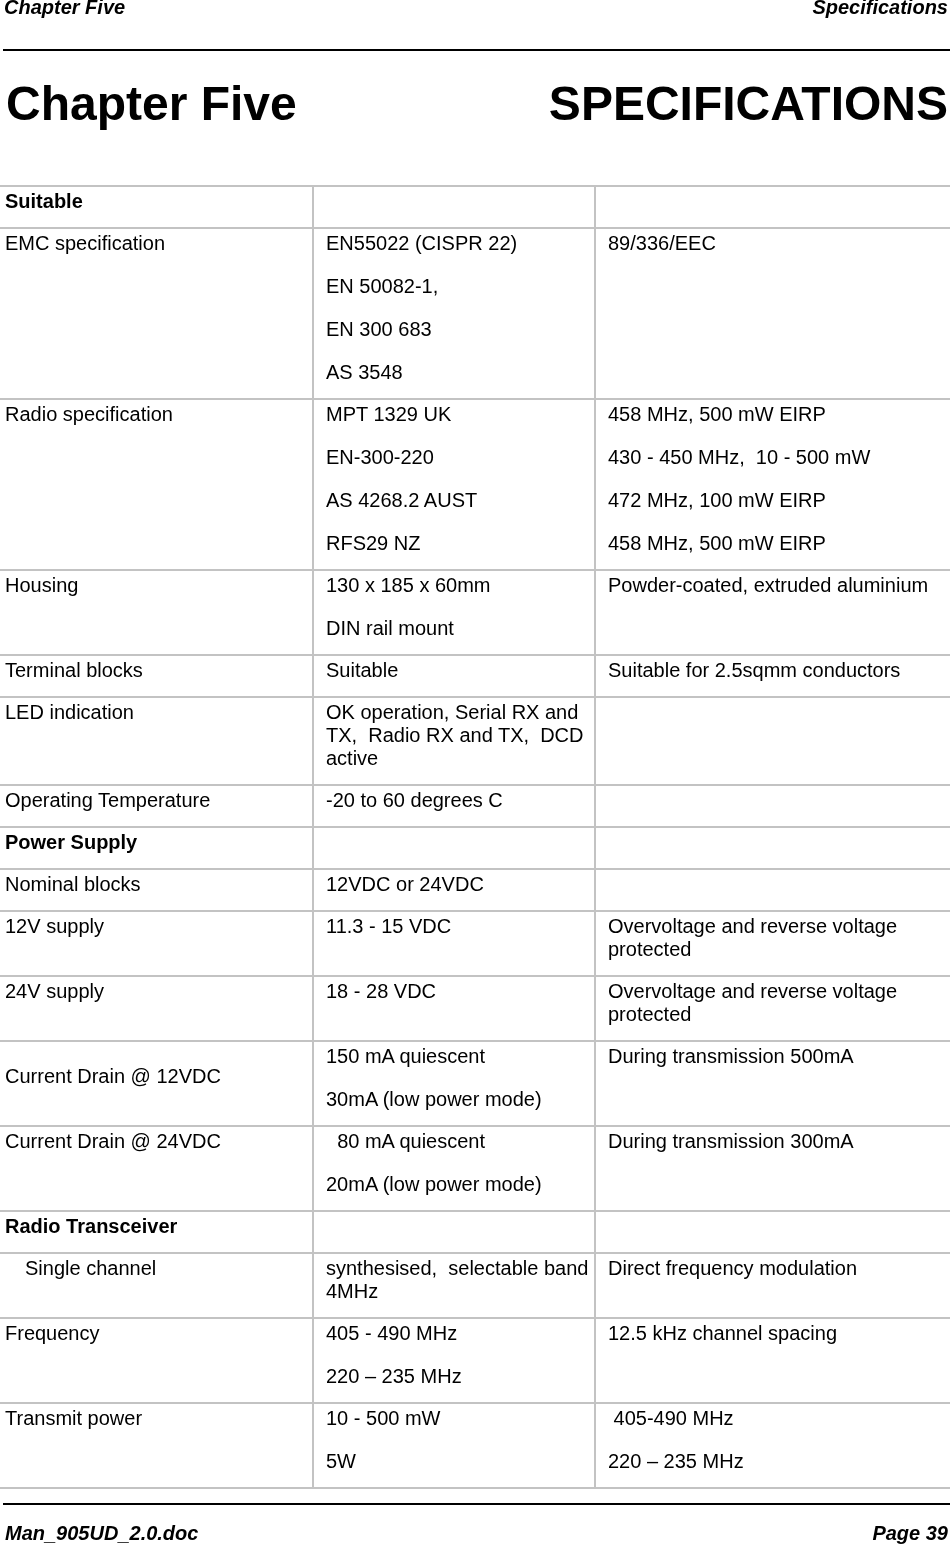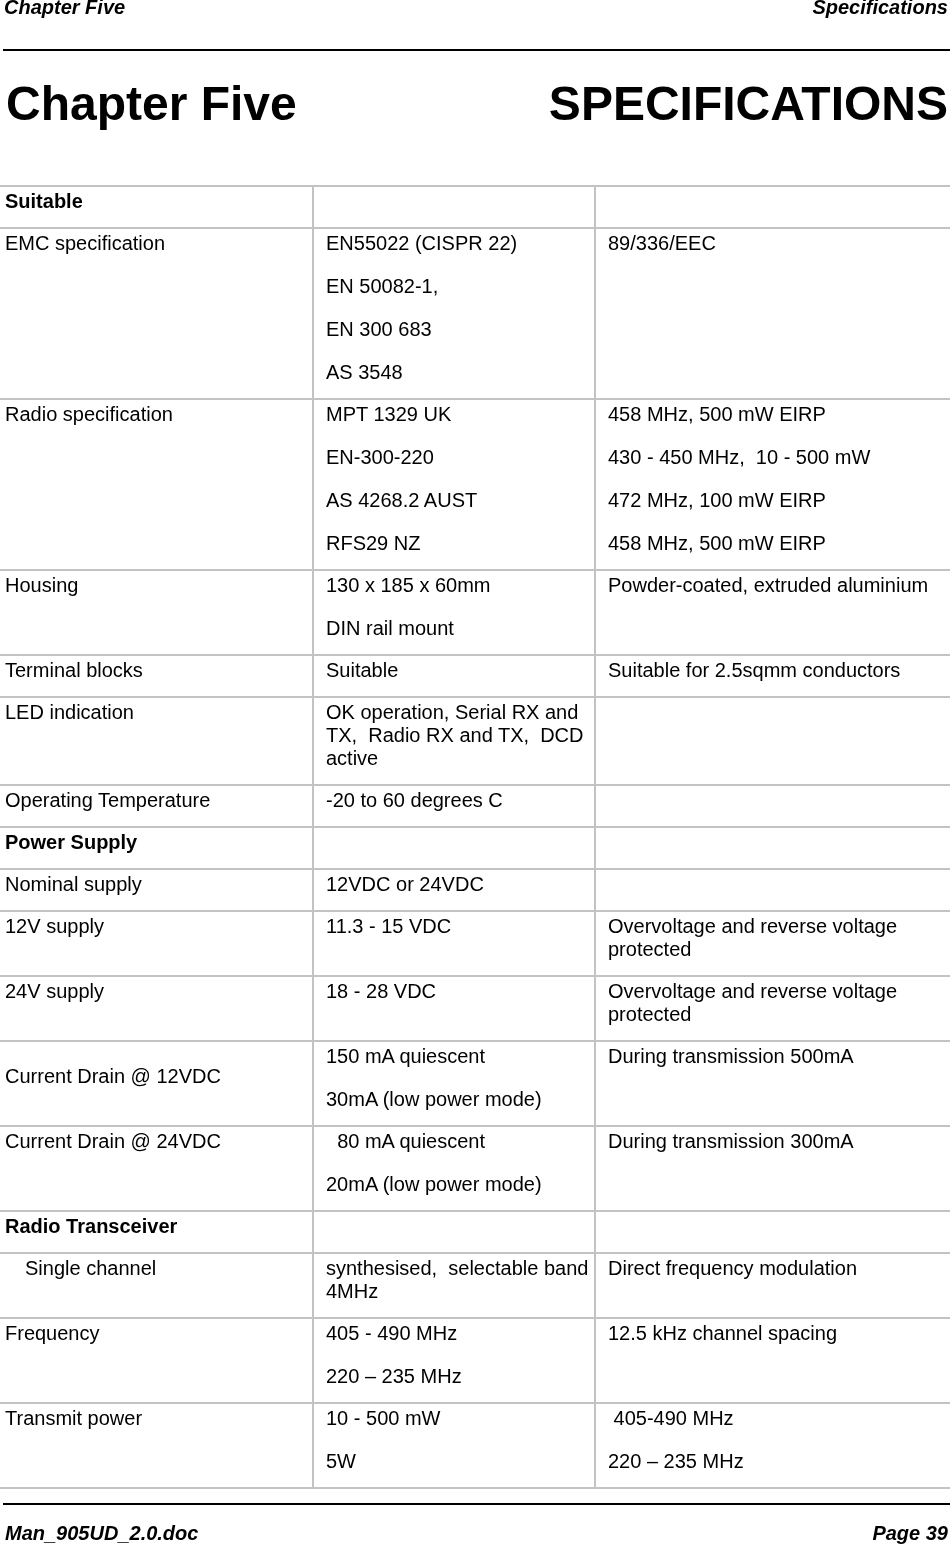--- a/index.html
+++ b/index.html
@@ -147,21 +147,21 @@
       </tr>
       <tr class="section">
         <td>
           <span class="ln" style="white-space: pre-wrap;">Power Supply</span>
         </td>
         <td></td>
         <td></td>
       </tr>
       <tr class="row">
         <td>
-          <span class="ln" style="white-space: pre-wrap;">Nominal supply</span>
+          <span class="ln" style="white-space: pre-wrap;">Nominal blocks</span>
         </td>
         <td>
           <span class="ln" style="white-space: pre-wrap;">12VDC or 24VDC</span>
         </td>
         <td></td>
       </tr>
       <tr class="row">
         <td>
           <span class="ln" style="white-space: pre-wrap;">12V supply</span>
         </td>

